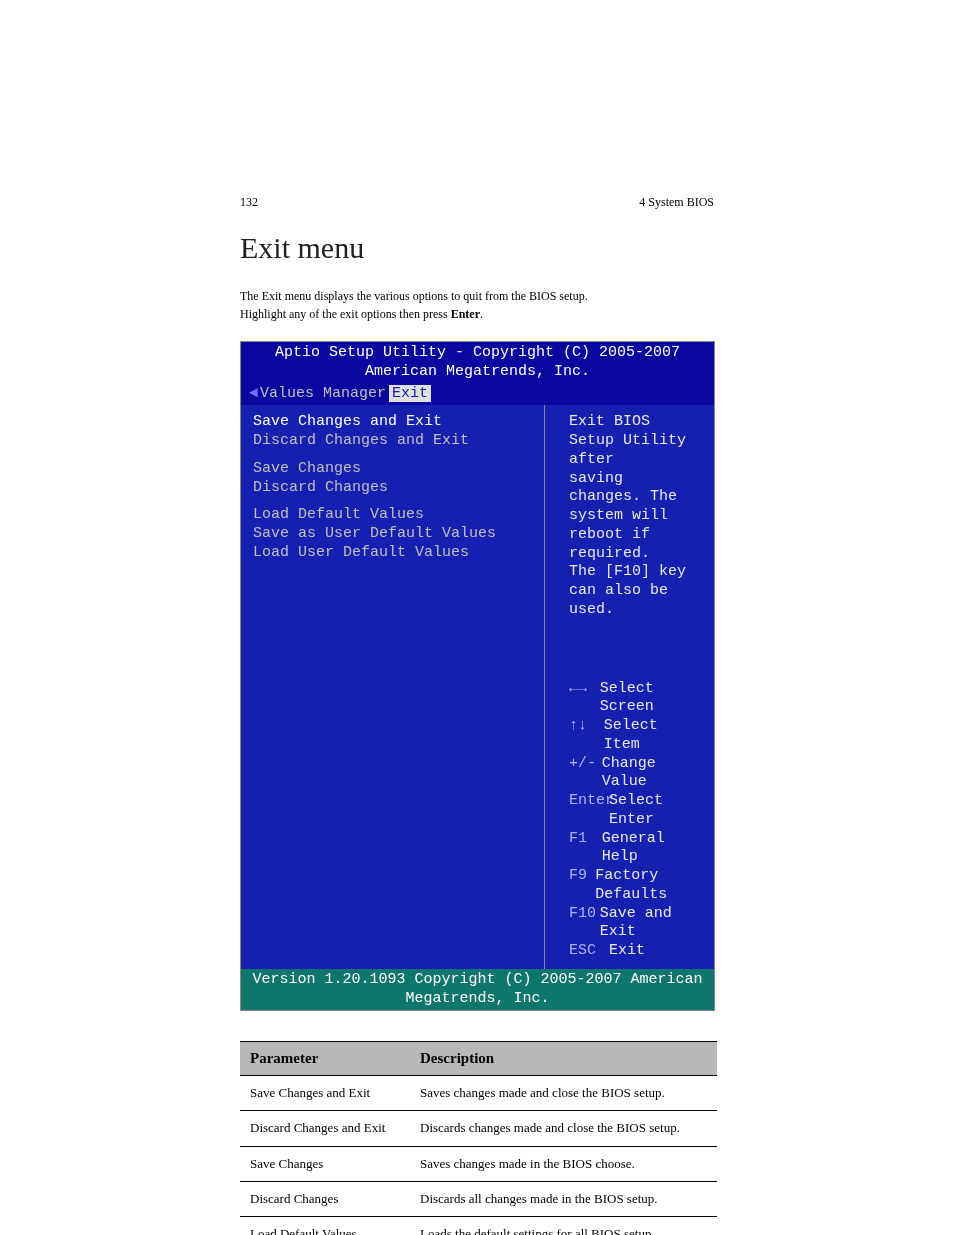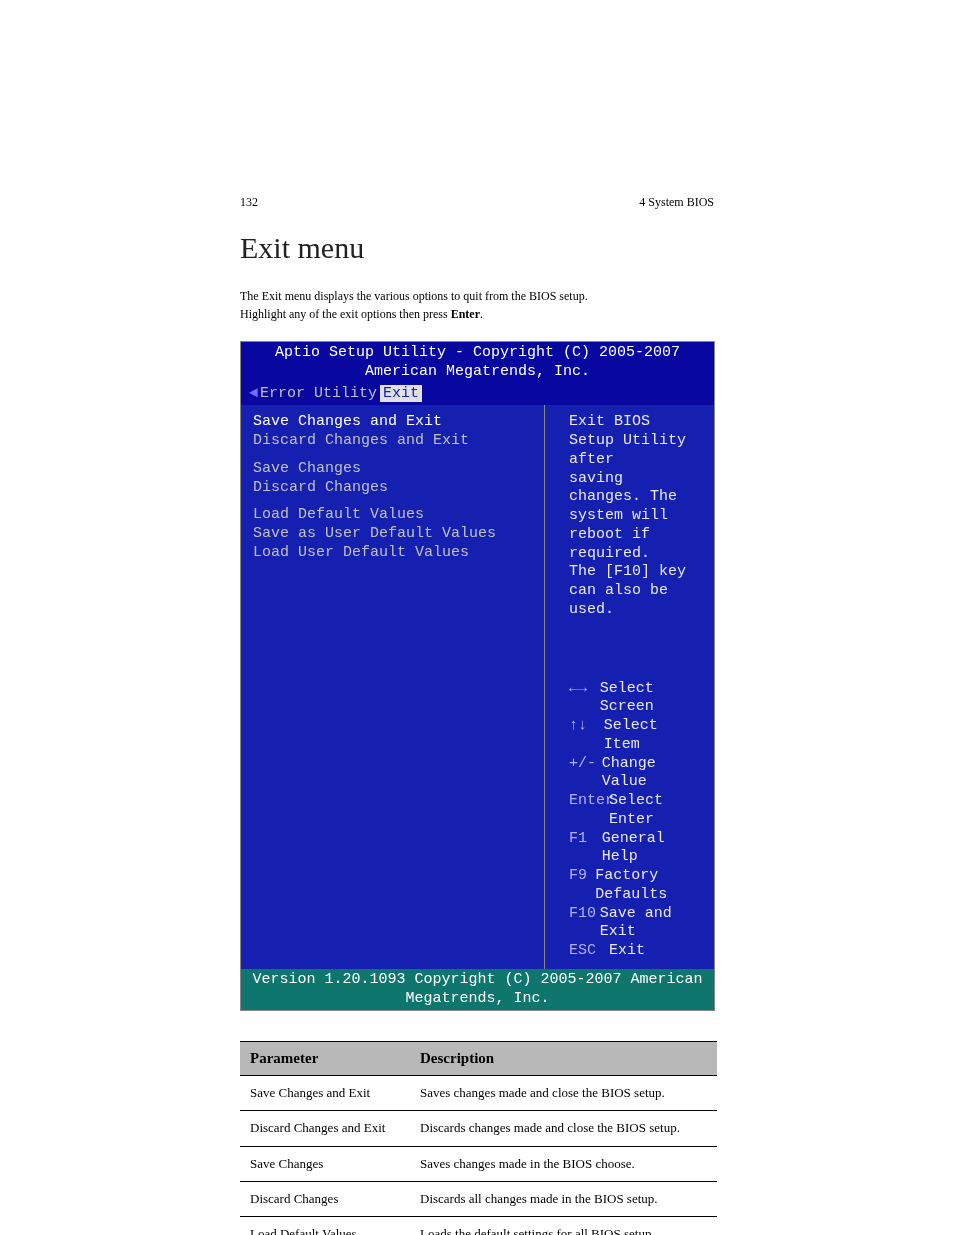--- a/index.html
+++ b/index.html
@@ -133,21 +133,21 @@
   <h1 class="page-title">Exit menu</h1>
 
   <p class="intro-text">
     <span>The Exit menu displays the various options to quit from the BIOS setup.</span><br>
     <span>Highlight any of the exit options then press </span><span class="bold">Enter</span><span>.</span>
   </p>
 
   <div class="bios-box">
     <div class="bios-titlebar">Aptio Setup Utility - Copyright (C) 2005-2007 American Megatrends, Inc.</div>
     <div class="bios-tabs">
-      <span class="arrow">◄</span><span class="inactive">Error Utility</span><span class="active">Exit</span>
+      <span class="arrow">◄</span><span class="inactive">Values Manager</span><span class="active">Exit</span>
     </div>
     <div class="bios-body">
       <div class="bios-left">
         <div class="sel">Save Changes and Exit</div>
         <div>Discard Changes and Exit</div>
         <div class="gap"></div>
         <div>Save Changes</div>
         <div>Discard Changes</div>
         <div class="gap"></div>
         <div>Load Default Values</div>

